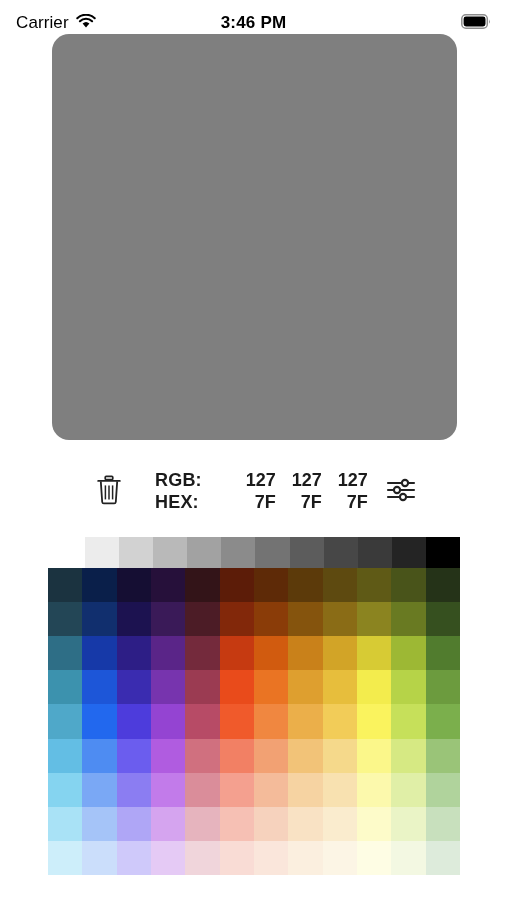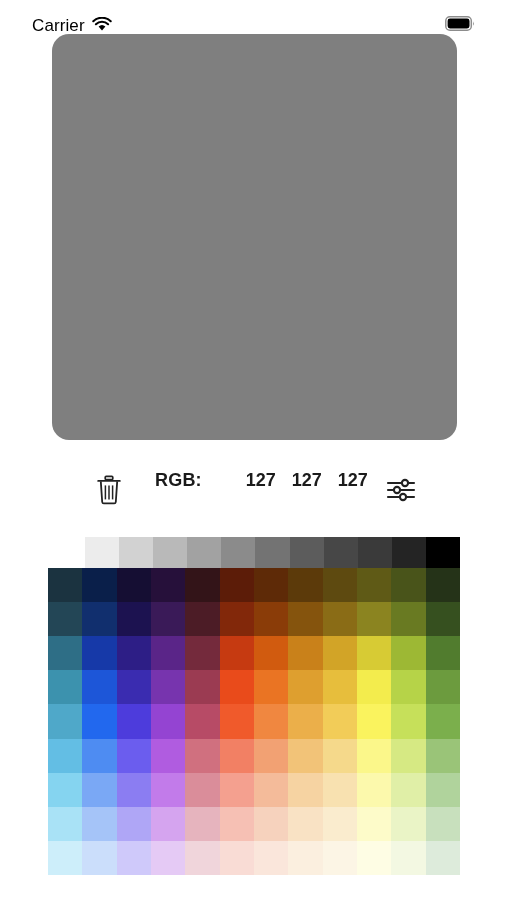--- a/index.html
+++ b/index.html
@@ -13,26 +13,26 @@
   #app {
     position: relative;
     width: 507px;
     height: 900px;
     background: #ffffff;
   }
 
   
   .status-bar {
     position: absolute;
-    top: 16px; left: 0;
+    top: 8px; left: 0;
     width: 507px;
     height: 30px;
     display: flex;
-    align-items: flex-start;
-    padding: 0 32px;
+    align-items: center;
+    padding: 0 16px;
   }
   .sb-left {
     display: flex;
     align-items: center;
     gap: 7px;
     flex: 0 0 auto;
   }
   .sb-carrier {
     font-size: 17px;
     font-weight: 500;
@@ -172,20 +172,21 @@
     <div class="sb-left">
       <span class="sb-carrier">Carrier</span>
       <span class="wifi-icon">
         <svg width="20" height="15" viewBox="0 0 20 15">
           <path d="M10 13.4 L6.6 9.6 A5.1 5.1 0 0 1 13.4 9.6 Z" fill="#000"></path>
           <path d="M3.9 7.2 A8.9 8.9 0 0 1 16.1 7.2" stroke="#000" stroke-width="2.1" fill="none" stroke-linecap="round"></path>
           <path d="M1.3 4.2 A12.7 12.7 0 0 1 18.7 4.2" stroke="#000" stroke-width="2.1" fill="none" stroke-linecap="round"></path>
         </svg>
       </span>
     </div>
+    <div class="sb-center">3:46 PM</div>
     <div class="sb-right">
       <span class="battery-icon">
         <svg width="30" height="15" viewBox="0 0 30 15">
           <rect x="0.8" y="0.8" width="25.5" height="13.4" rx="4" ry="4" fill="none" stroke="#000" stroke-width="1.5" opacity="0.45"></rect>
           <rect x="2.6" y="2.6" width="21.9" height="9.8" rx="2.4" ry="2.4" fill="#000"></rect>
           <path d="M28 5.2 Q29.6 7.5 28 9.8 Z" fill="#000" opacity="0.45"></path>
         </svg>
       </span>
     </div>
   </div>
@@ -207,20 +208,26 @@
       </span>
     </button>
 
     <table class="values-table">
       <tbody>
           <tr>
         <td class="vt-label">RGB:</td>
         <td class="vt-num">127</td>
         <td class="vt-num">127</td>
         <td class="vt-num">127</td>
+      </tr>
+      <tr>
+        <td class="vt-label">HEX:</td>
+        <td class="vt-num">7F</td>
+        <td class="vt-num">7F</td>
+        <td class="vt-num">7F</td>
       </tr>
     </tbody>
       </table>
 
     <button class="settings-button">
       <span>
         <svg width="30" height="26" viewBox="0 0 30 26">
           <line x1="2" y1="6" x2="28" y2="6" stroke="#222" stroke-width="2.1" stroke-linecap="round"></line>
           <line x1="2" y1="13" x2="28" y2="13" stroke="#222" stroke-width="2.1" stroke-linecap="round"></line>
           <line x1="2" y1="20" x2="28" y2="20" stroke="#222" stroke-width="2.1" stroke-linecap="round"></line>

